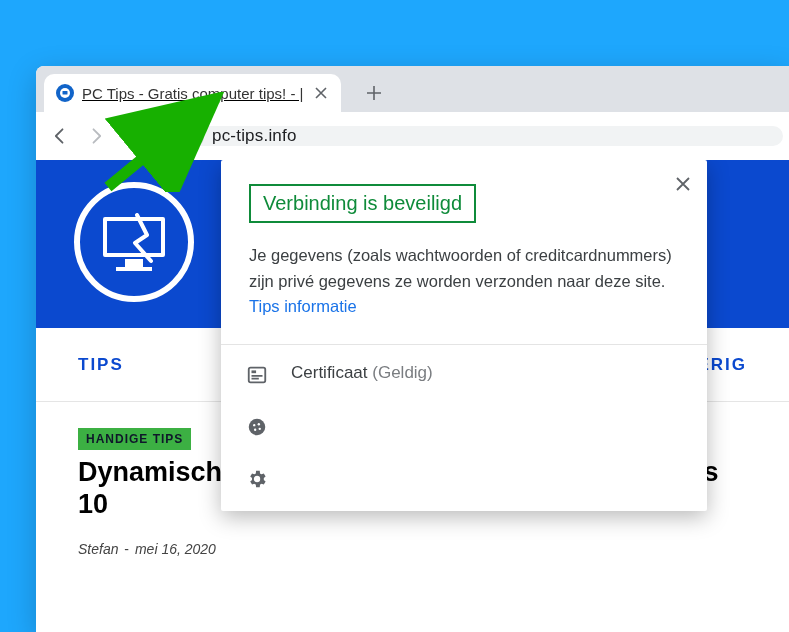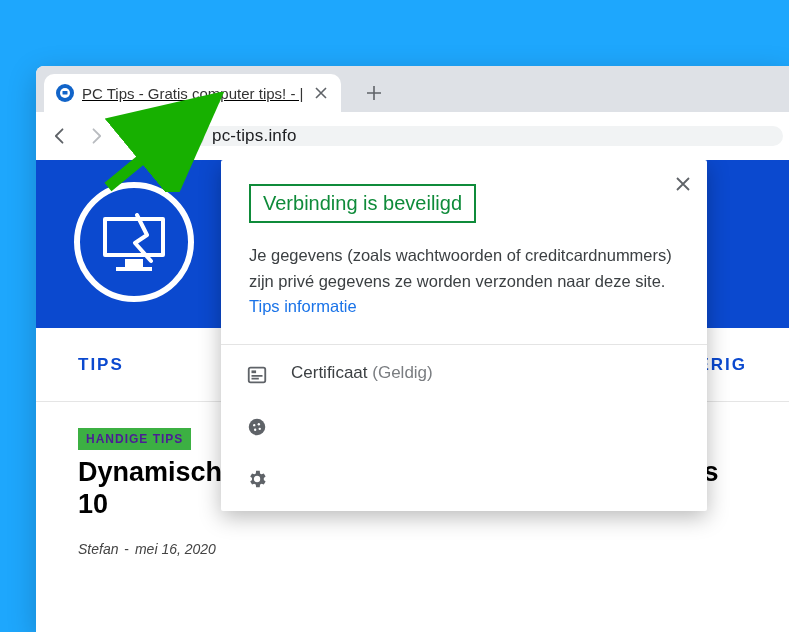--- a/index.html
+++ b/index.html
@@ -118,21 +118,21 @@
     color:#0b49cf;
     font-size:17px;
     border-bottom:1px solid #e5e5e5;
   }
   .article {
     padding: 26px 42px;
   }
   .category-pill {
     display:inline-block;
     background:#3cb043;
-    color:#4c1d95;
+    color:#0f172a;
     font-size:12px;
     font-weight:700;
     letter-spacing:1px;
     padding:4px 8px;
   }
   .article h1 {
     font-size:27px;
     font-weight:800;
     color:#000;
     margin-top:6px;

